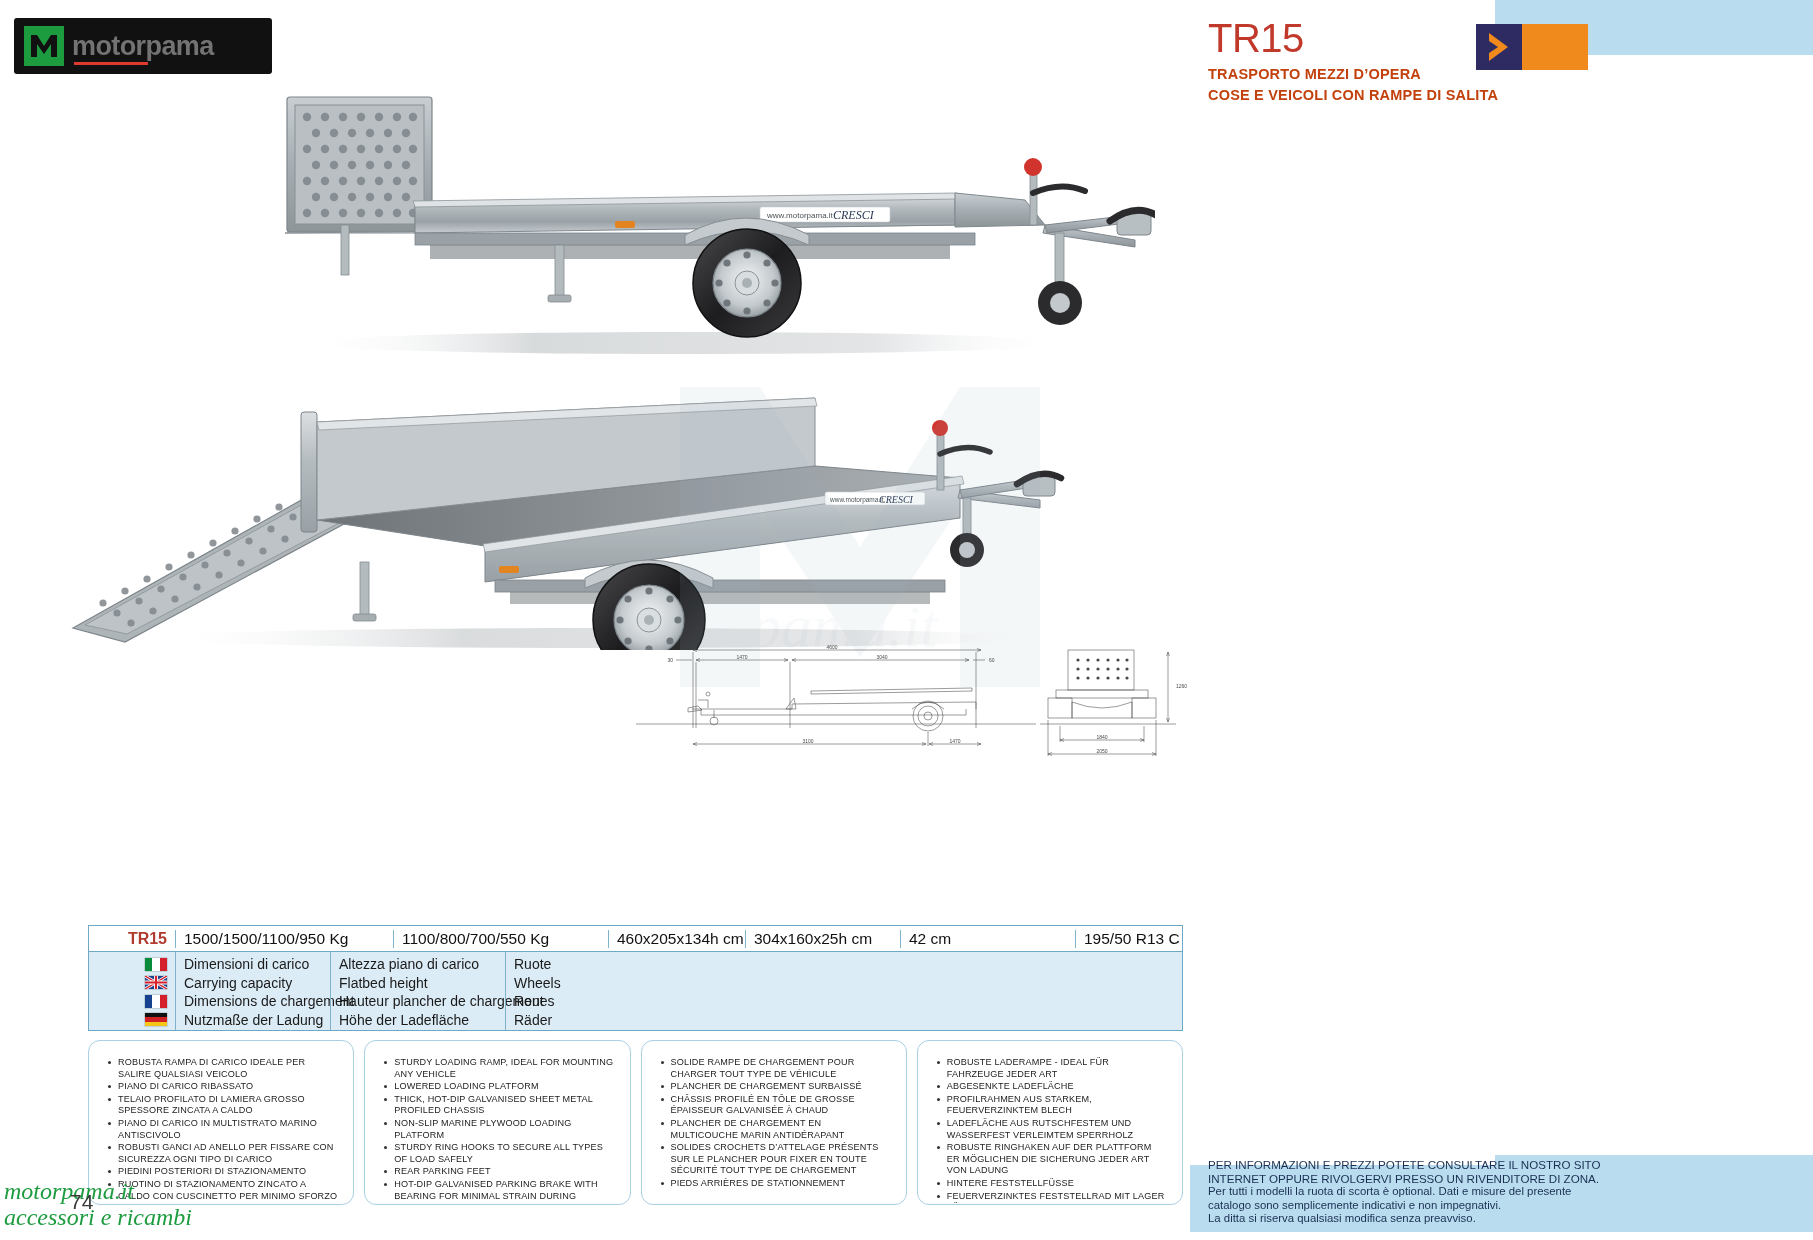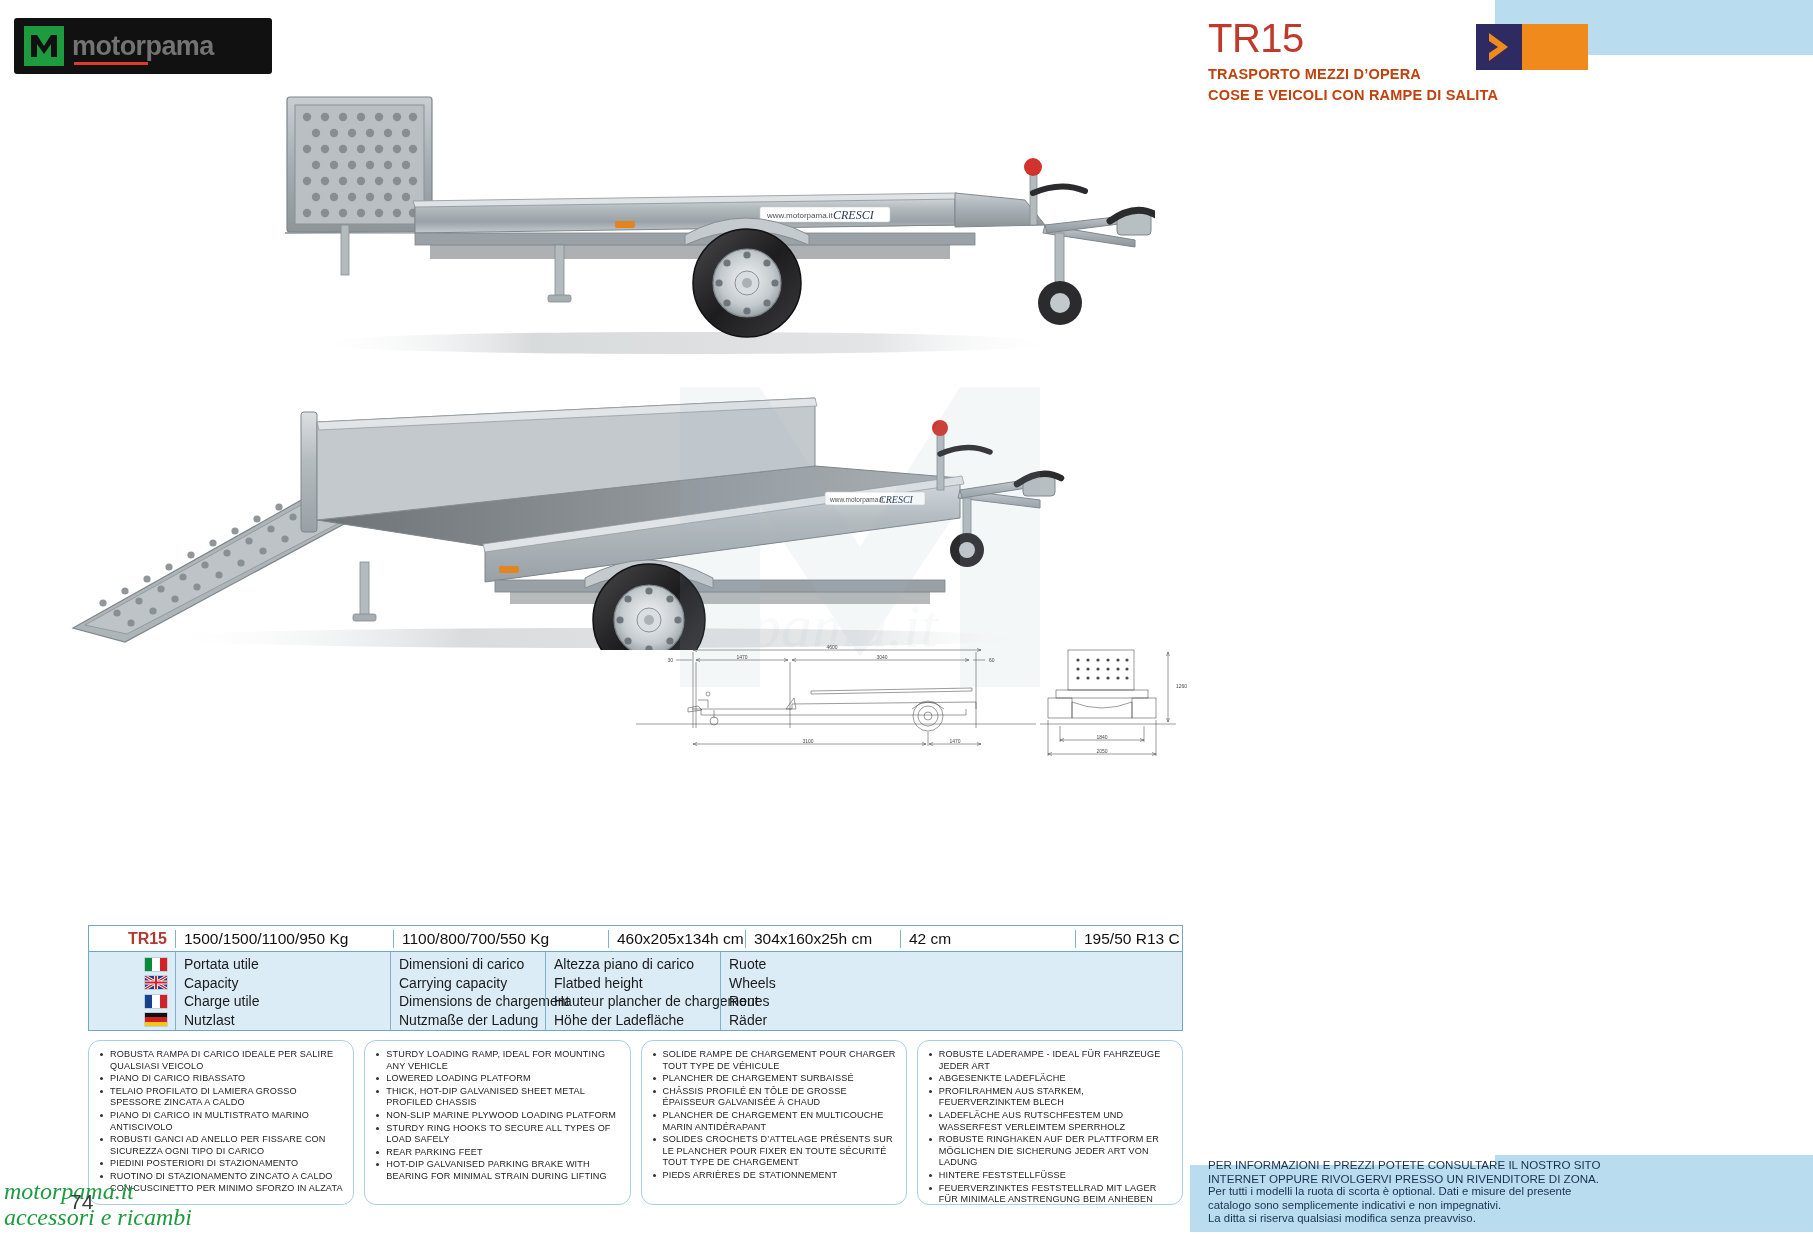--- a/index.html
+++ b/index.html
@@ -118,21 +118,21 @@
 
   
   .features{
     position:absolute; left:88px; top:1040px; width:1095px; height:165px;
     display:flex; gap:10px;
   }
   .fbox{
     flex:1; border:1px solid #a9cfe2; border-radius:12px;
     background:#ffffff; padding:8px 8px 6px 10px; overflow:hidden;
   }
-  .fbox ul{ margin:0; padding:0; list-style:none; }
+  .fbox ul{ margin:8px; padding:0; list-style:none; }
   .fbox li{
     position:relative; padding-left:11px; margin-bottom:1px;
     font-size:9.1px; line-height:11.6px; color:#222; text-transform:uppercase;
     letter-spacing:.15px;
   }
   .fbox li:before{
     content:""; position:absolute; left:1px; top:4px;
     width:3px; height:3px; border-radius:50%; background:#333;
   }
 
@@ -636,26 +636,20 @@
       </div>
       <div class="flagwrap" style="justify-content:flex-end;">
         <span class="flag flag-fr"></span>
       </div>
       <div class="flagwrap" style="justify-content:flex-end;">
         <span class="flag flag-de"></span>
       </div>
     </div>
 
 
-    <div class="col c2 lang-rows">
-      <div class="lang-row">Portata utile</div>
-      <div class="lang-row">Capacity</div>
-      <div class="lang-row">Charge utile</div>
-      <div class="lang-row">Nutzlast</div>
-    </div>
 
 
     <div class="col c4 lang-rows">
       <div class="lang-row">Dimensioni di carico</div>
       <div class="lang-row">Carrying capacity</div>
       <div class="lang-row">Dimensions de chargement</div>
       <div class="lang-row">Nutzmaße der Ladung</div>
     </div>
 
     <div class="col c5 lang-rows">

